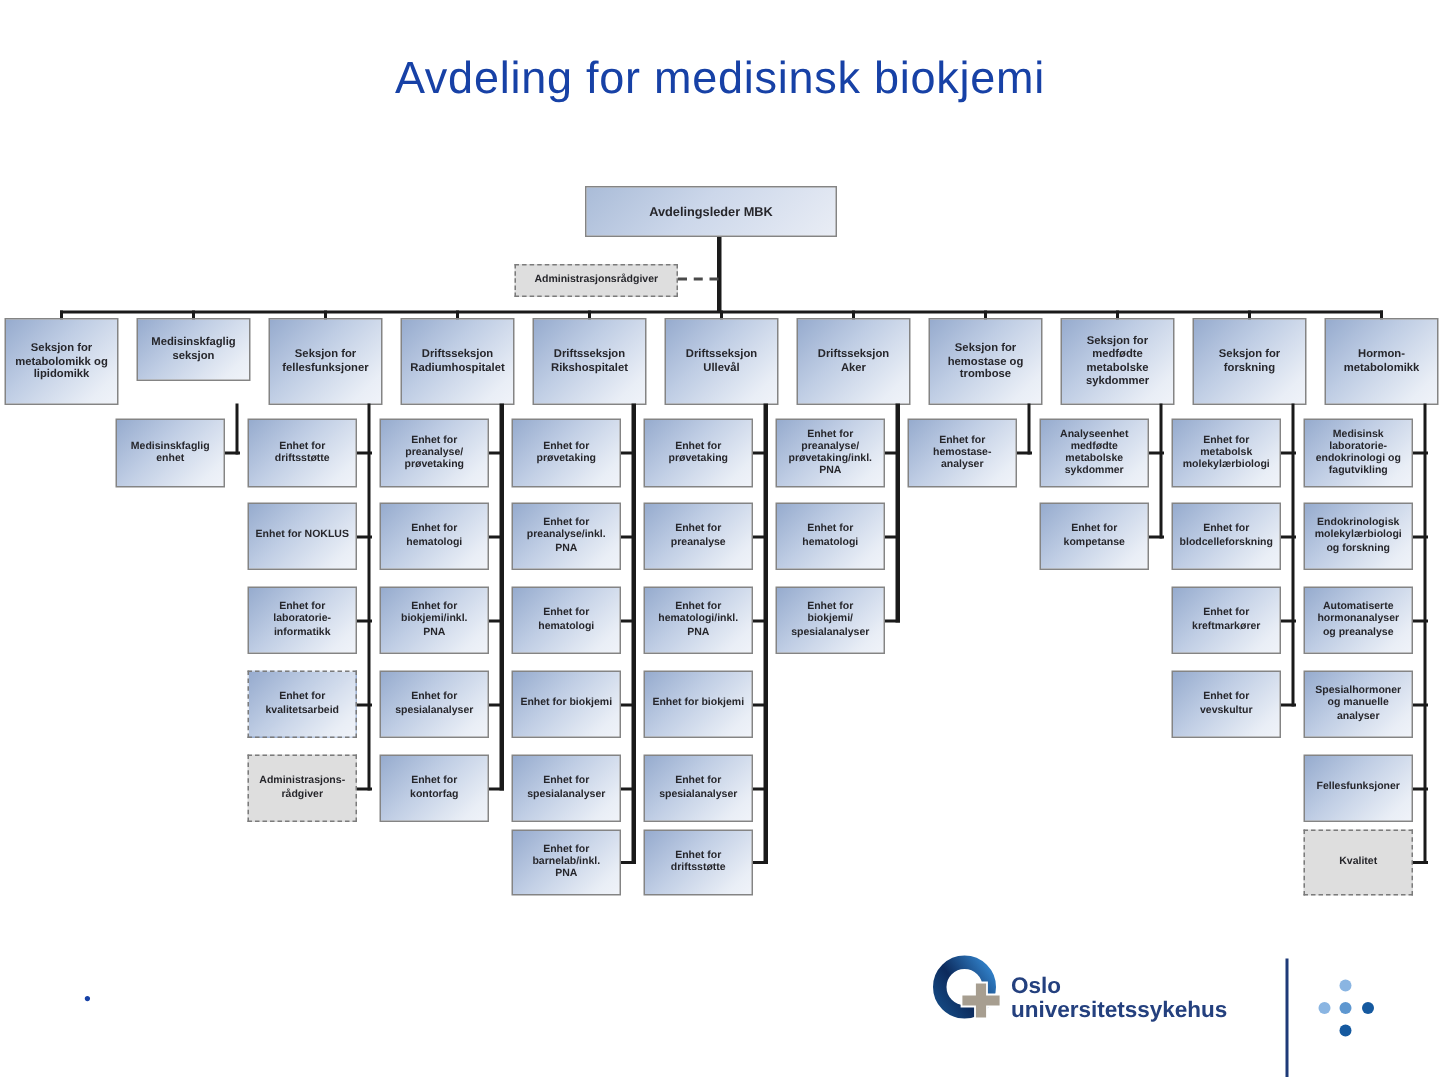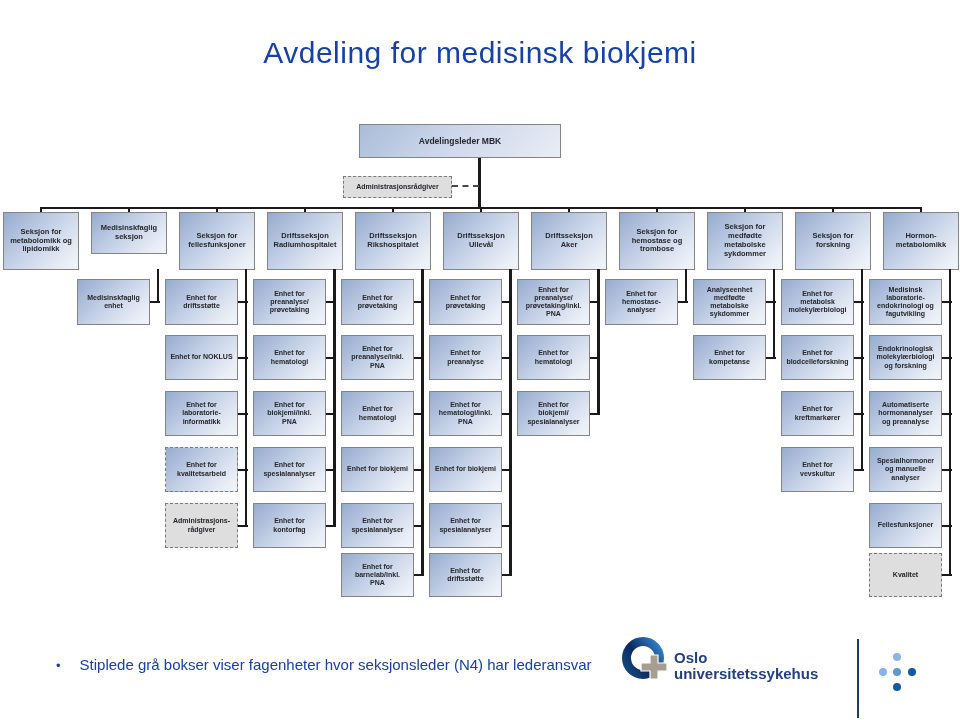--- a/index.html
+++ b/index.html
@@ -30,21 +30,21 @@
   .divider{position:absolute;left:857px;top:639px;width:2px;height:79px;background:#1e3a78;}
   .dots{position:absolute;left:875px;top:651px;}
 </style>
 </head>
 <body>
 
 <div class="slide">
   <div class="title">Avdeling for medisinsk biokjemi</div>
 
   <div id="chart">
-      <div class="obox root" style="left: 359px; top: 124px; width: 202px; height: 34px;">Avdelingsleder MBK</div>
+      <div class="obox root" style="left: 390px; top: 124px; width: 168px; height: 34px;">Avdelingsleder MBK</div>
       <div class="cline" style="left: 478px; top: 158px; width: 3px; height: 50px;"></div>
       <div class="cline" style="left: 40px; top: 207px; width: 882px; height: 2px;"></div>
       <div class="dash-conn" style="left: 452px; top: 185px; width: 27px;"></div>
       <div class="obox child dashed-gray" style="left: 343px; top: 176px; width: 109px; height: 22px;">Administrasjonsrådgiver</div>
       <div class="cline" style="left: 40px; top: 207px; width: 2px; height: 6px;"></div>
       <div class="obox header" style="left: 3px; top: 212px; width: 76px; height: 58px;">Seksjon for
 metabolomikk og
 lipidomikk</div>
       <div class="cline" style="left: 128px; top: 207px; width: 2px; height: 6px;"></div>
       <div class="obox header" style="left: 91px; top: 212px; width: 76px; height: 42px;">Medisinskfaglig
@@ -216,21 +216,20 @@
       <div class="cline" style="left: 942px; top: 468.5px; width: 10px; height: 2px;"></div>
       <div class="obox child " style="left: 869px; top: 503px; width: 73px; height: 45px;">Fellesfunksjoner</div>
       <div class="cline" style="left: 942px; top: 524.5px; width: 10px; height: 2px;"></div>
       <div class="obox child dashed-gray" style="left: 869px; top: 553px; width: 73px; height: 44px;">Kvalitet</div>
       <div class="cline" style="left: 942px; top: 574px; width: 10px; height: 2px;"></div>
       <div class="cline" style="left: 949px; top: 269px; width: 2px; height: 307px;"></div>
     </div>
 
   <div class="footnote">
     <span class="bullet">•</span>
-    <span>Stiplede grå bokser viser fagenheter hvor seksjonsleder (N4) har lederansvar</span>
   </div>
 
   <div class="logo">
     <svg width="54" height="50" viewBox="0 0 54 50">
       <defs>
         <linearGradient id="ringg" x1="0%" y1="85%" x2="100%" y2="15%">
           <stop offset="0%" stop-color="#14467e"></stop>
           <stop offset="40%" stop-color="#0c2a5c"></stop>
           <stop offset="100%" stop-color="#2f7cc3"></stop>
         </linearGradient>

